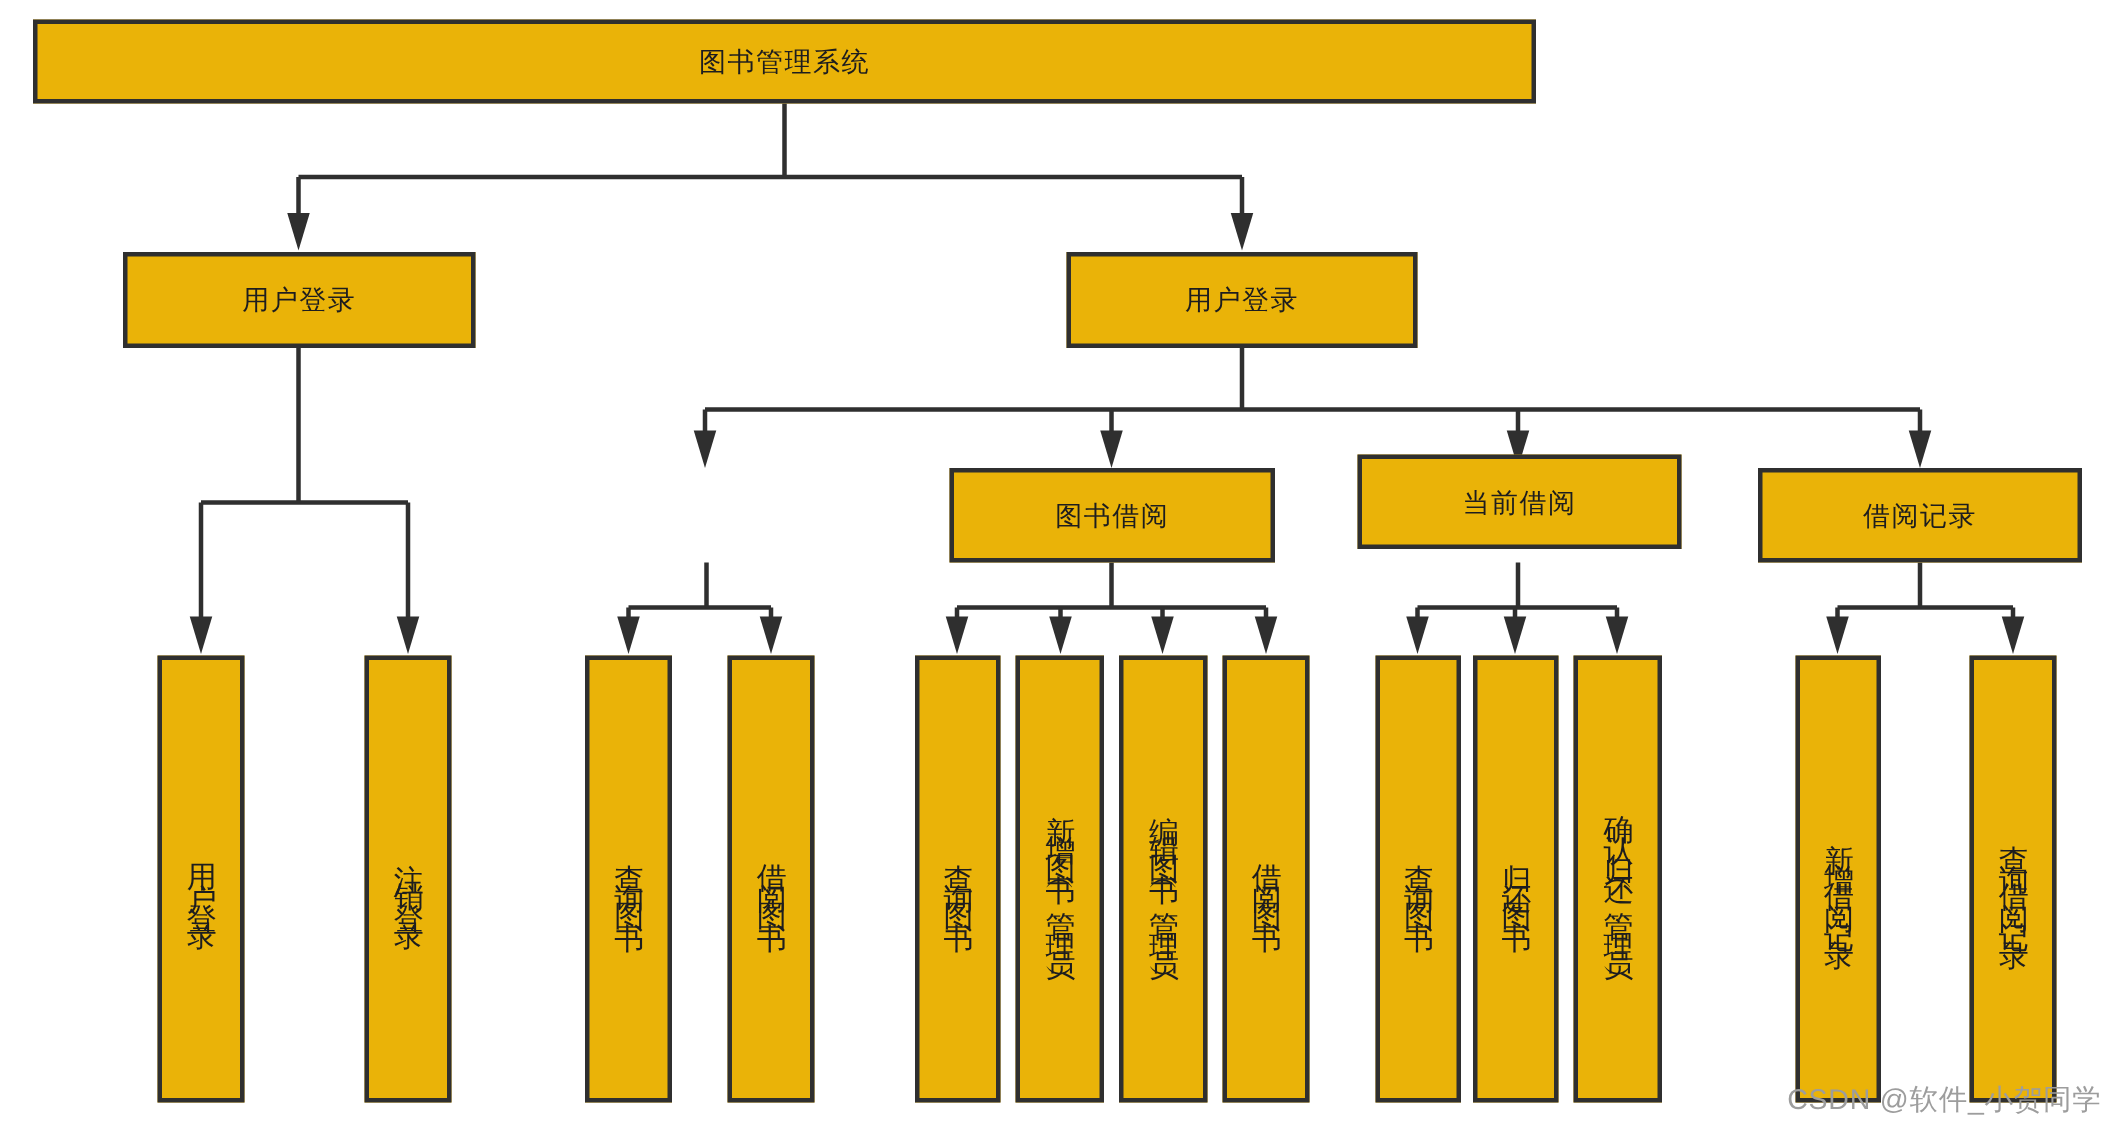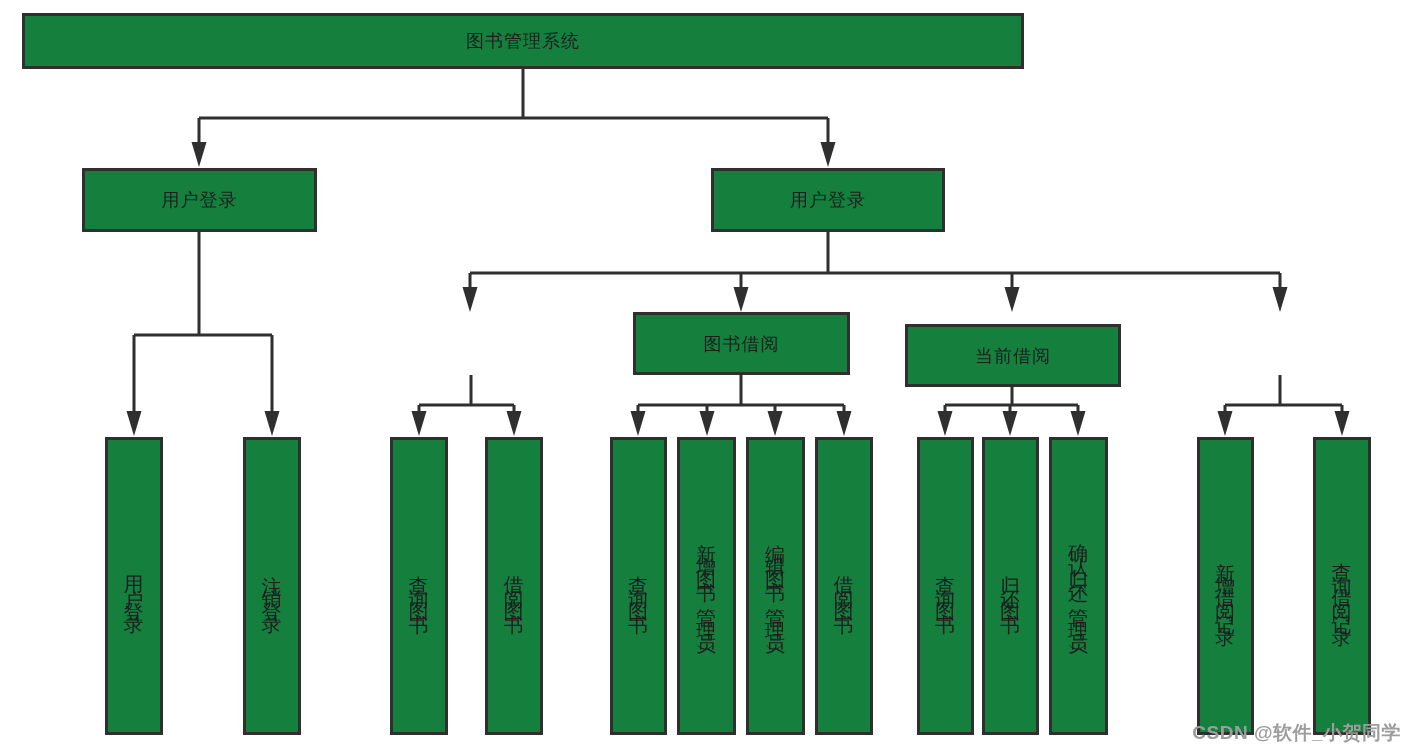--- a/index.html
+++ b/index.html
@@ -5,31 +5,31 @@
   html,body{margin:0;padding:0;background:var(--background,#fff);}
   .canvas{
     position:relative;width:1405px;height:747px;background:var(--background,#fff);
     font-family:"Liberation Sans",sans-serif;overflow:hidden;
   }
   .wires-svg{position:absolute;left:0;top:0;z-index:1;}
   .wire{stroke:var(--line,#2f2f2f);stroke-width:3;fill:none;}
   .arrow{fill:var(--line,#2f2f2f);stroke:none;}
   .box{
     position:absolute;box-sizing:border-box;border:3px solid var(--line,#2f2f2f);
-    background:#15803d;display:flex;align-items:center;justify-content:center;
+    background:#eab308;display:flex;align-items:center;justify-content:center;
     color:var(--ink,#1d1d1f);z-index:2;font-weight:500;
   }
   .box.h{font-size:18px;letter-spacing:1px;}
   .box.v{
     writing-mode:vertical-rl;text-orientation:mixed;
     font-size:20px;letter-spacing:13px;line-height:1;
   }
   .watermark{
     position:absolute;right:4px;bottom:1px;z-index:5;
-    font-size:19px;letter-spacing:.5px;color:var(--watermark,#9d9d9d);font-weight:bold;
+    font-size:19px;letter-spacing:.5px;color:var(--watermark,#9d9d9d);
   }
 </style>
 </head>
 <body>
 
 <div class="canvas">
 
   <svg class="wires-svg" width="1405" height="747" viewBox="0 0 1405 747">
     <g>
       <path class="wire" d="M523 69 V118 M199 118 H828 M199 118 V148 M828 118 V148"></path>
@@ -62,21 +62,22 @@
       <polygon class="arrow" points="1334.5,411 1349.5,411 1342,436"></polygon>
     </g>
   </svg>
 
   <div class="box h" style="left:22px;top:13px;width:1002px;height:56px">图书管理系统</div>
 
   <div class="box h" style="left:82px;top:168px;width:235px;height:64px">用户登录</div>
   <div class="box h" style="left:711px;top:168px;width:234px;height:64px">用户登录</div>
 
   <div class="box h" style="left:633px;top:312px;width:217px;height:63px">图书借阅</div>
-  <div class="box h" style="left:905px;top:324px;width:216px;height:63px">当前借阅</div>
+  <div class="box h" style="left:905px;top:303px;width:216px;height:63px">当前借阅</div>
+  <div class="box h" style="left:1172px;top:312px;width:216px;height:63px">借阅记录</div>
 
   <div class="box v" style="left:105px;top:437px;width:58px;height:298px">用户登录</div>
   <div class="box v" style="left:243px;top:437px;width:58px;height:298px">注销登录</div>
 
   <div class="box v" style="left:390px;top:437px;width:58px;height:298px">查询图书</div>
   <div class="box v" style="left:485px;top:437px;width:58px;height:298px">借阅图书</div>
 
   <div class="box v" style="left:610px;top:437px;width:57px;height:298px">查询图书</div>
   <div class="box v" style="left:677px;top:437px;width:59px;height:298px">新增图书（管理员）</div>
   <div class="box v" style="left:746px;top:437px;width:59px;height:298px">编辑图书（管理员）</div>

